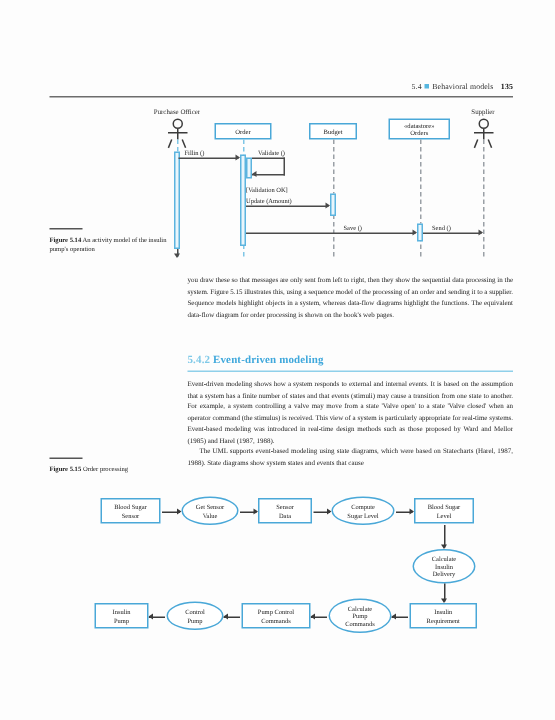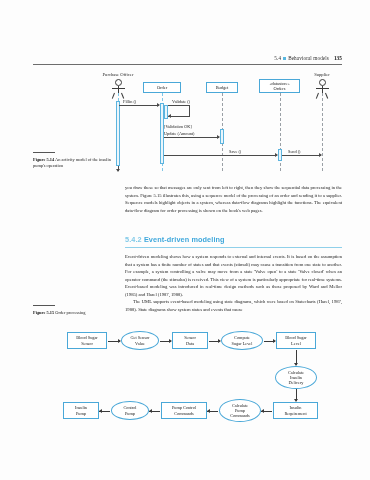--- a/index.html
+++ b/index.html
@@ -53,21 +53,21 @@
   
   .caption{position:absolute;width:86px;text-align:left;font-size:4.4px;color:#1a1a1a;line-height:1.35;}
   .caption b{font-weight:bold;}
   .caprule{position:absolute;width:22px;height:.6px;background:#555;}
 
   
   .col{position:absolute;left:125px;width:217px;}
   p.bt{margin:0 0 0 0;font-size:4.65px;line-height:1.62;color:#1b1b1b;text-align:justify;}
   p.bt.ind{text-indent:8px;}
 
-  .h3{position:absolute;left:125px;width:217px;color:#3fa8dc;font-family:Liberation Sans, sans-serif;font-weight:bold;font-size:7.3px;letter-spacing:.1px;}
+  .h3{position:absolute;left:125px;width:217px;color:#3fa8dc;font-family:Liberation Serif, serif;font-weight:bold;font-size:7.3px;letter-spacing:.1px;}
   .h3 .num{color:#7fc9e8;font-weight:bold;}
   .h3rule{position:absolute;left:125px;width:217px;height:.6px;background:#8fd0ea;}
 
   
   .dfd{position:absolute;left:33px;top:325px;width:309px;height:120px;}
   .node{position:absolute;box-sizing:border-box;display:flex;align-items:center;justify-content:center;text-align:center;font-size:4.3px;line-height:1.2;color:#1c1c1c;background:#fff;}
   .node.rect{border:.9px solid #4aa8d8;}
   .node.oval{border:.9px solid #4aa8d8;border-radius:50%;}
   .arrow{position:absolute;height:.8px;background:#3a3a3a;}
   .arrow::after{content:"";position:absolute;right:-0.5px;top:-2px;border-top:2.2px solid transparent;border-bottom:2.2px solid transparent;border-left:3.4px solid #3a3a3a;}

